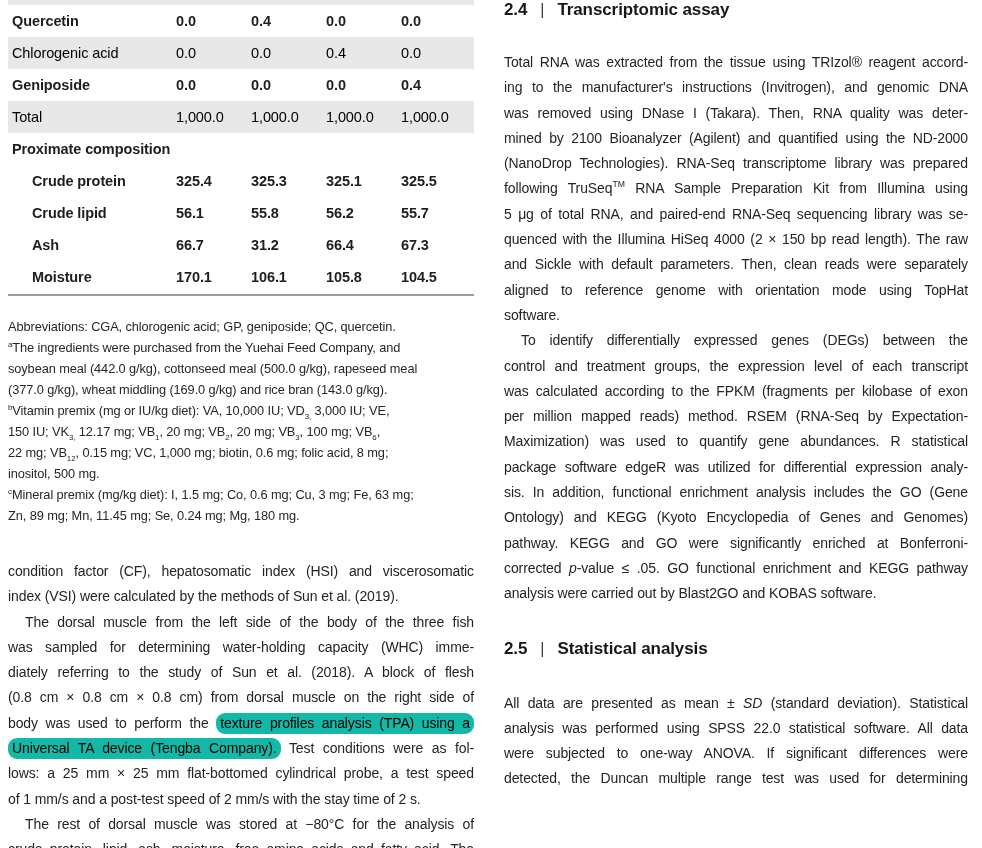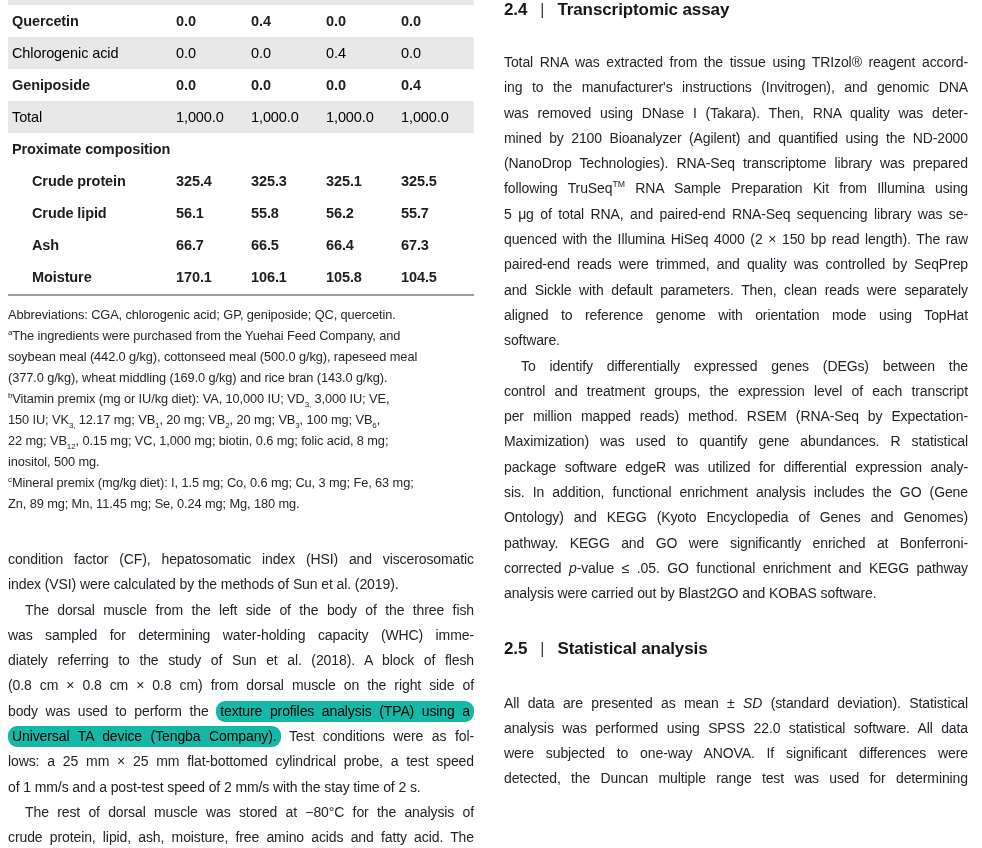--- a/index.html
+++ b/index.html
@@ -22,21 +22,21 @@
   }
   .trow.shaded{background:#e8e8e8;}
   .trow.semi{font-weight:600;color:#1d1d22;}
   .trow.shaded{font-weight:400;color:#000000;}
   .tlabel{padding-left:4px;white-space:nowrap;}
   .trow.indent .tlabel{padding-left:24px;}
   .tval{white-space:nowrap;}
   .tbl-border{border-bottom:2px solid #9e9e9e;width:100%;margin-top:1px;}
 
   
-  .footnotes{margin-top:8px;font-size:12.8px;letter-spacing:-0.1px;color:#26262d;}
+  .footnotes{margin-top:20px;font-size:12.8px;letter-spacing:-0.1px;color:#26262d;}
   .fline{line-height:21px;white-space:nowrap;}
   sup{font-size:0.62em;line-height:0;vertical-align:super;}
   sub{font-size:0.62em;line-height:0;vertical-align:sub;}
 
   
   .bodytext{margin-top:33px;}
   .line{
     font-size:14px;line-height:25.3px;letter-spacing:-0.1px;
     text-align:justify;text-align-last:justify;white-space:normal;color:#23232b;
   }
@@ -106,21 +106,21 @@
         <div class="trow semi indent">
           <span class="tlabel">Crude lipid</span>
           <span class="tval">56.1</span>
           <span class="tval">55.8</span>
           <span class="tval">56.2</span>
           <span class="tval">55.7</span>
         </div>
         <div class="trow semi indent">
           <span class="tlabel">Ash</span>
           <span class="tval">66.7</span>
-          <span class="tval">66.5</span>
+          <span class="tval">31.2</span>
           <span class="tval">66.4</span>
           <span class="tval">67.3</span>
         </div>
         <div class="trow semi indent">
           <span class="tlabel">Moisture</span>
           <span class="tval">170.1</span>
           <span class="tval">106.1</span>
           <span class="tval">105.8</span>
           <span class="tval">104.5</span>
         </div>
@@ -170,28 +170,28 @@
     <div id="sec0-paras">
         <div class="para">
           <div class="line">Total RNA was extracted from the tissue using TRIzol® reagent accord-</div>
           <div class="line">ing to the manufacturer's instructions (Invitrogen), and genomic DNA</div>
           <div class="line">was removed using DNase I (Takara). Then, RNA quality was deter-</div>
           <div class="line">mined by 2100 Bioanalyzer (Agilent) and quantified using the ND-2000</div>
           <div class="line">(NanoDrop Technologies). RNA-Seq transcriptome library was prepared</div>
           <div class="line">following TruSeq<sup>TM</sup> RNA Sample Preparation Kit from Illumina using</div>
           <div class="line">5 μg of total RNA, and paired-end RNA-Seq sequencing library was se-</div>
           <div class="line">quenced with the Illumina HiSeq 4000 (2 × 150 bp read length). The raw</div>
-          <div class="line">paired-end reads were trimmed, and quality was controlled by SeqPrep</div>
           <div class="line">and Sickle with default parameters. Then, clean reads were separately</div>
           <div class="line">aligned to reference genome with orientation mode using TopHat</div>
           <div class="line lastline">software.</div>
         </div>
         <div class="para indent">
           <div class="line">To identify differentially expressed genes (DEGs) between the</div>
           <div class="line">control and treatment groups, the expression level of each transcript</div>
+          <div class="line">was calculated according to the FPKM (fragments per kilobase of exon</div>
           <div class="line">per million mapped reads) method. RSEM (RNA-Seq by Expectation-</div>
           <div class="line">Maximization) was used to quantify gene abundances. R statistical</div>
           <div class="line">package software edgeR was utilized for differential expression analy-</div>
           <div class="line">sis. In addition, functional enrichment analysis includes the GO (Gene</div>
           <div class="line">Ontology) and KEGG (Kyoto Encyclopedia of Genes and Genomes)</div>
           <div class="line">pathway. KEGG and GO were significantly enriched at Bonferroni-</div>
           <div class="line">corrected <i>p</i>-value ≤ .05. GO functional enrichment and KEGG pathway</div>
           <div class="line lastline">analysis were carried out by Blast2GO and KOBAS software.</div>
         </div>
       </div>

